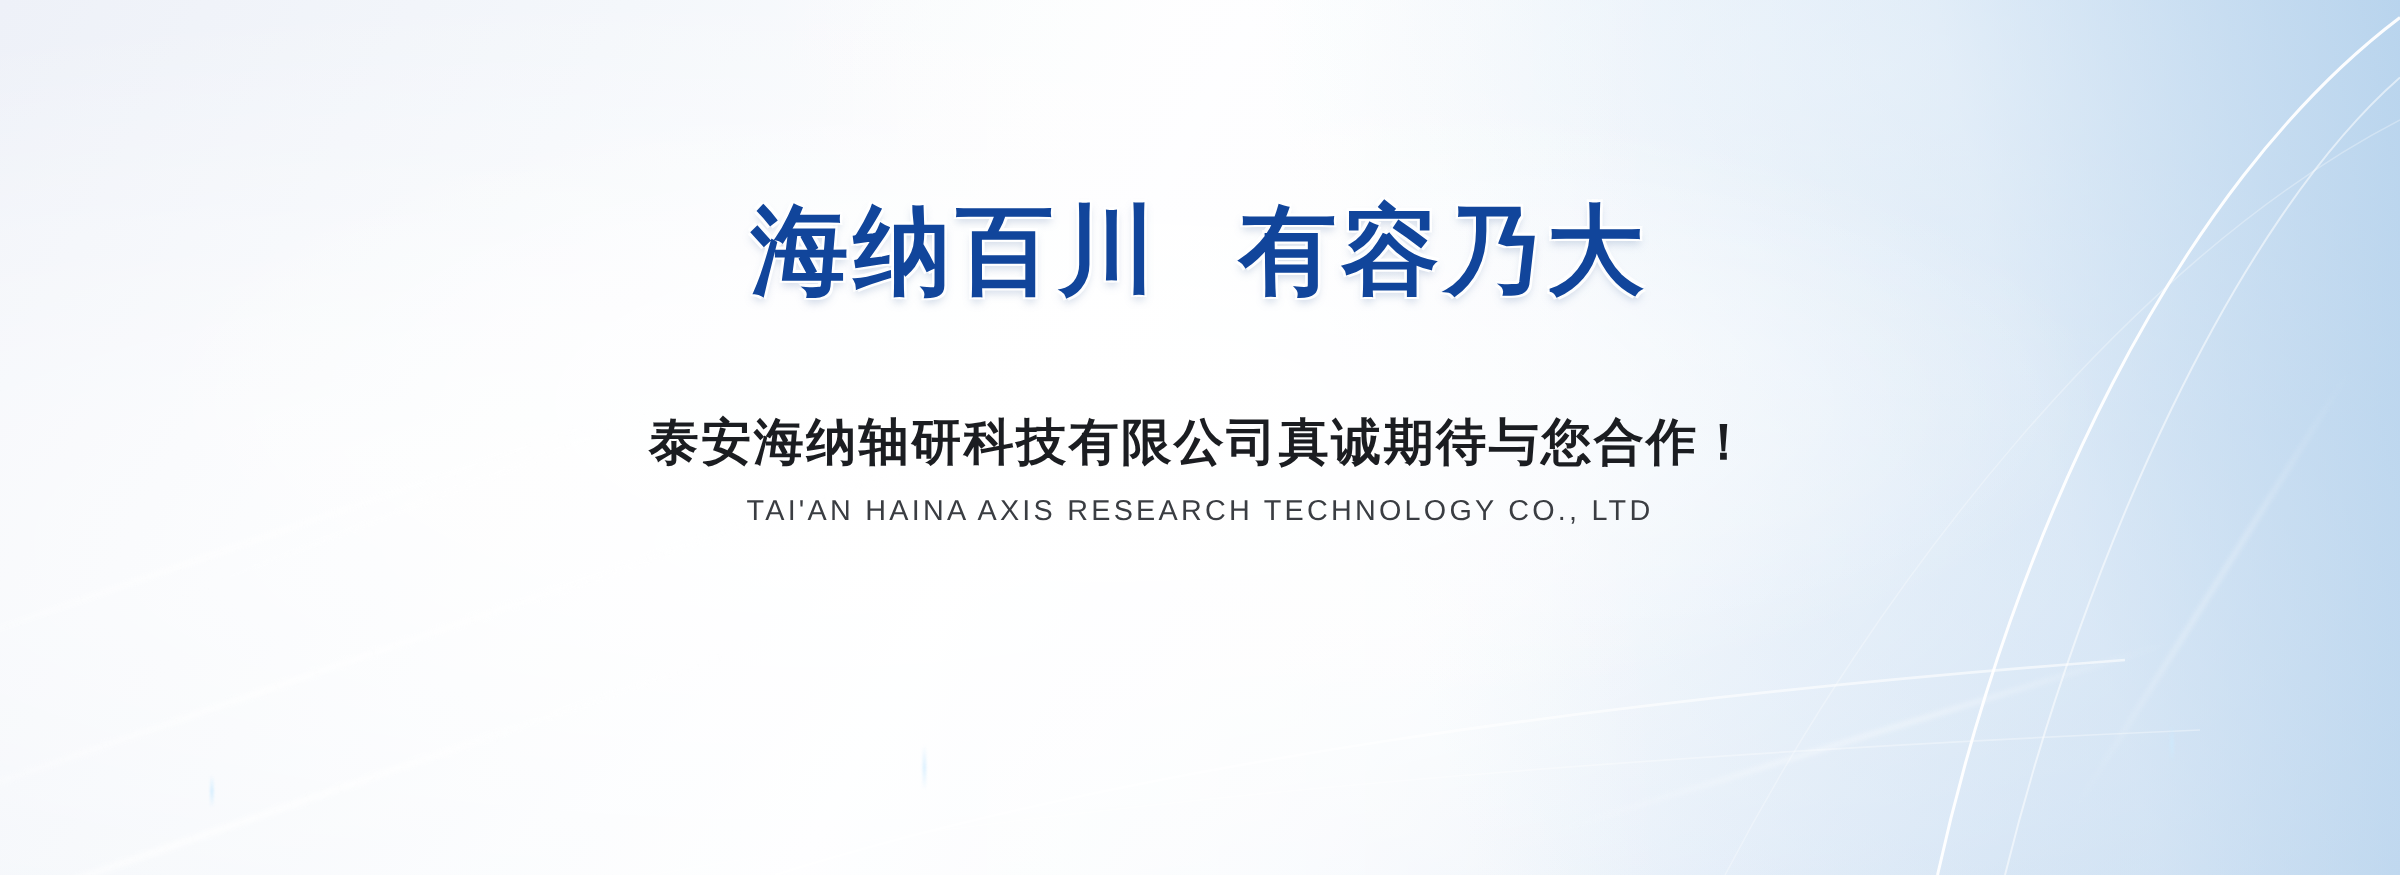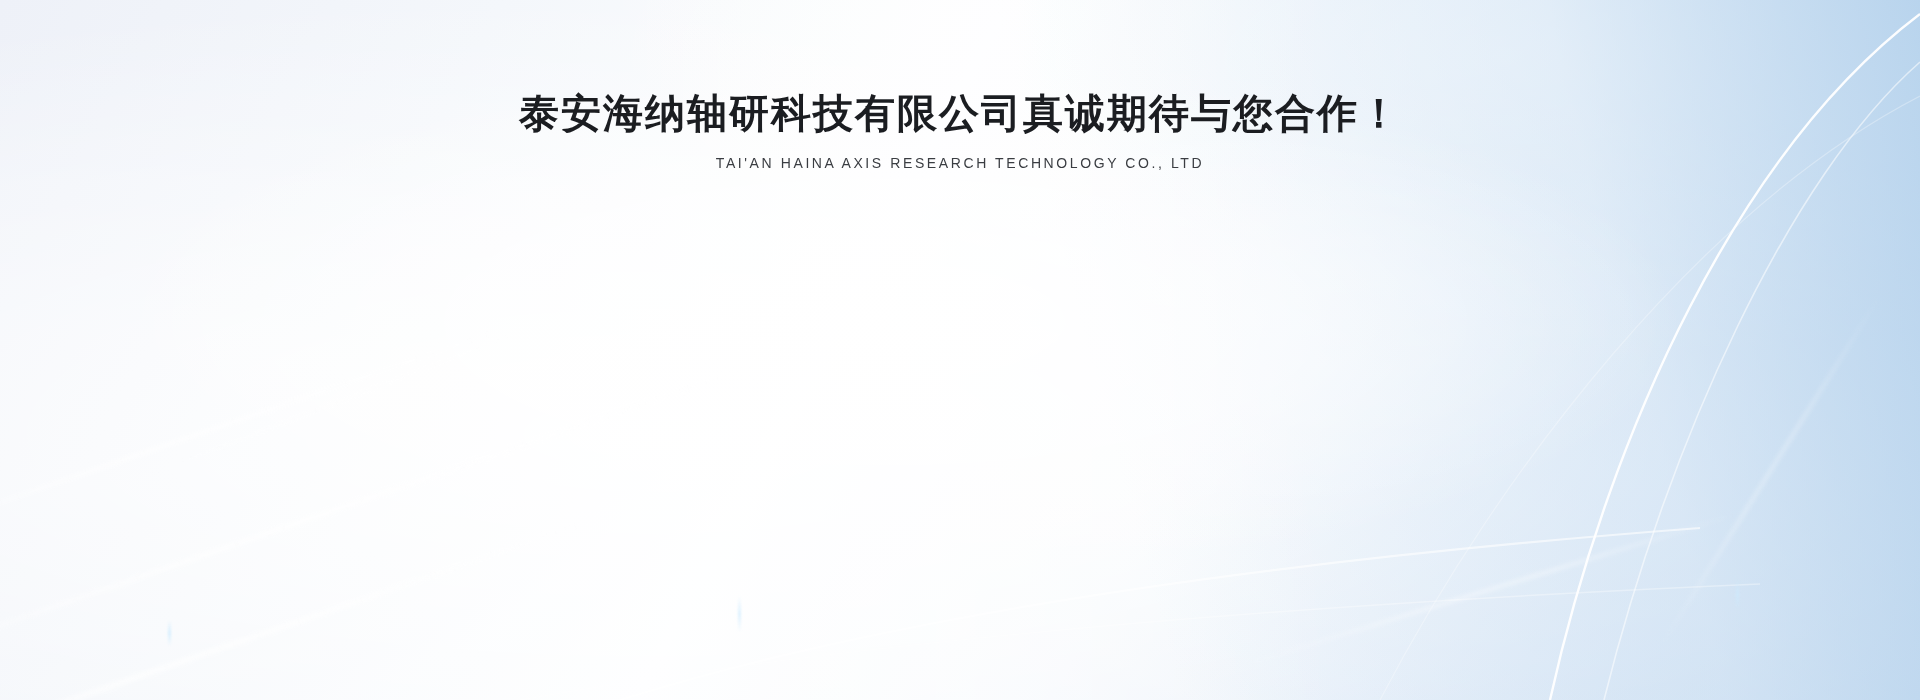--- a/index.html
+++ b/index.html
@@ -121,21 +121,21 @@
     font-size: 40px;
     font-weight: 600;
     letter-spacing: 2px;
     color: #1b1d21;
     white-space: pre;
   }
 
   .subtitle-en {
     margin-top: 14px;
     font-family: "Liberation Sans", "DejaVu Sans", sans-serif;
-    font-size: 14px;
+    font-size: 23px;
     font-weight: 400;
     letter-spacing: 2.6px;
     color: #3a3d42;
     white-space: pre;
   }
 </style>
 </head>
 <body>
 
 <div class="banner">
@@ -157,17 +157,18 @@
   <div class="streak s3"></div>
   <div class="streak s4"></div>
   <div class="streak s5"></div>
   <div class="streak s6"></div>
 
   <div class="glint g1"></div>
   <div class="glint g2"></div>
   <div class="glint g3"></div>
 
   <div class="content">
+    <div class="headline">海纳百川  有容乃大</div>
     <div class="subtitle-cn">泰安海纳轴研科技有限公司真诚期待与您合作！</div>
     <div class="subtitle-en">TAI'AN HAINA AXIS RESEARCH TECHNOLOGY CO., LTD</div>
   </div>
 
 </div>
 
 </body></html>

